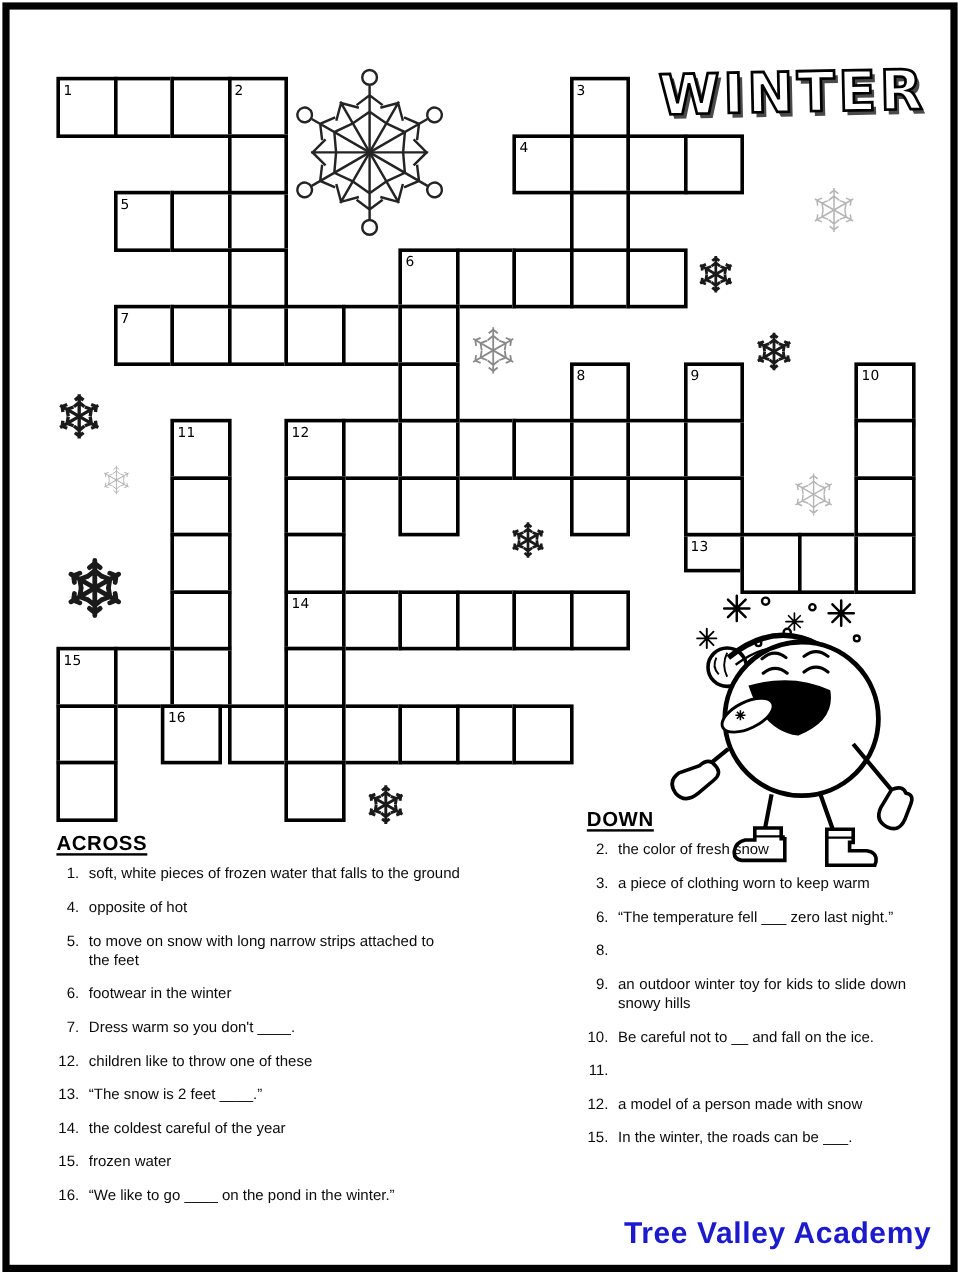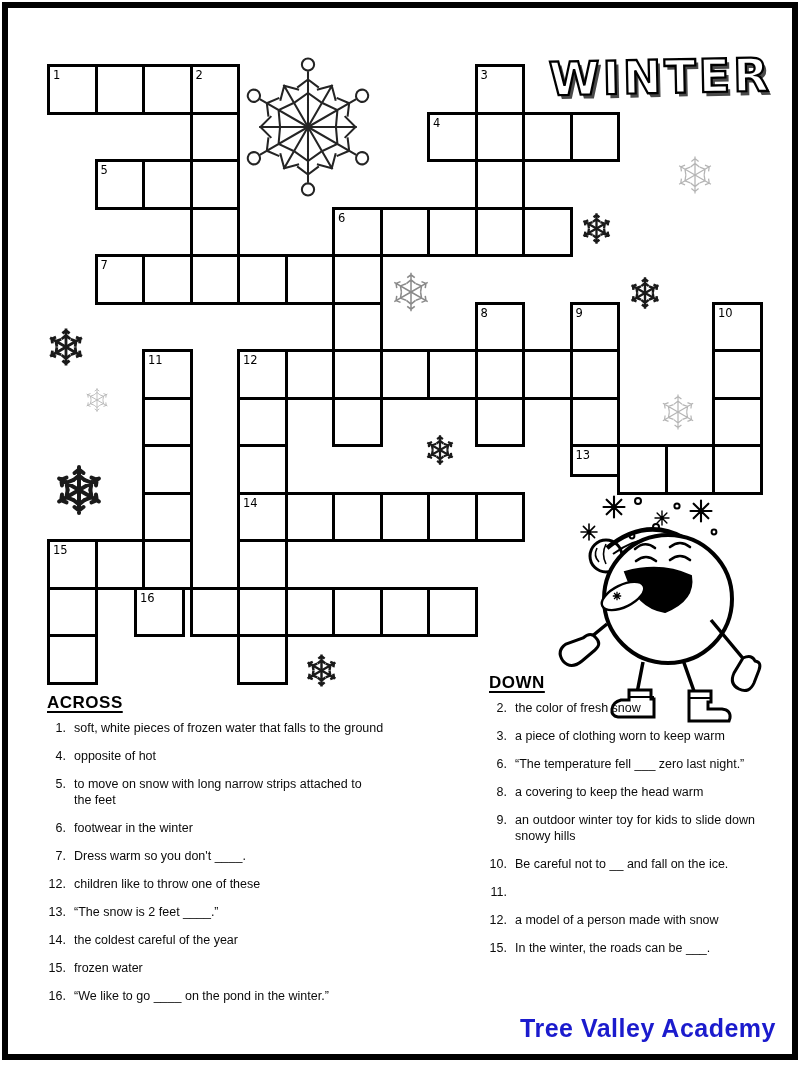--- a/index.html
+++ b/index.html
@@ -324,21 +324,20 @@
         <li>
           <span class="cn">3.</span>
           <span class="ct">a piece of clothing worn to keep warm</span>
         </li>
         <li>
           <span class="cn">6.</span>
           <span class="ct">“The temperature fell ___ zero last night.”</span>
         </li>
         <li>
           <span class="cn">8.</span>
-          <span class="ct">a covering to keep the head warm</span>
         </li>
         <li>
           <span class="cn">9.</span>
           <span class="ct">an outdoor winter toy for kids to slide down snowy hills</span>
         </li>
         <li>
           <span class="cn">10.</span>
           <span class="ct">Be careful not to __ and fall on the ice.</span>
         </li>
         <li>

